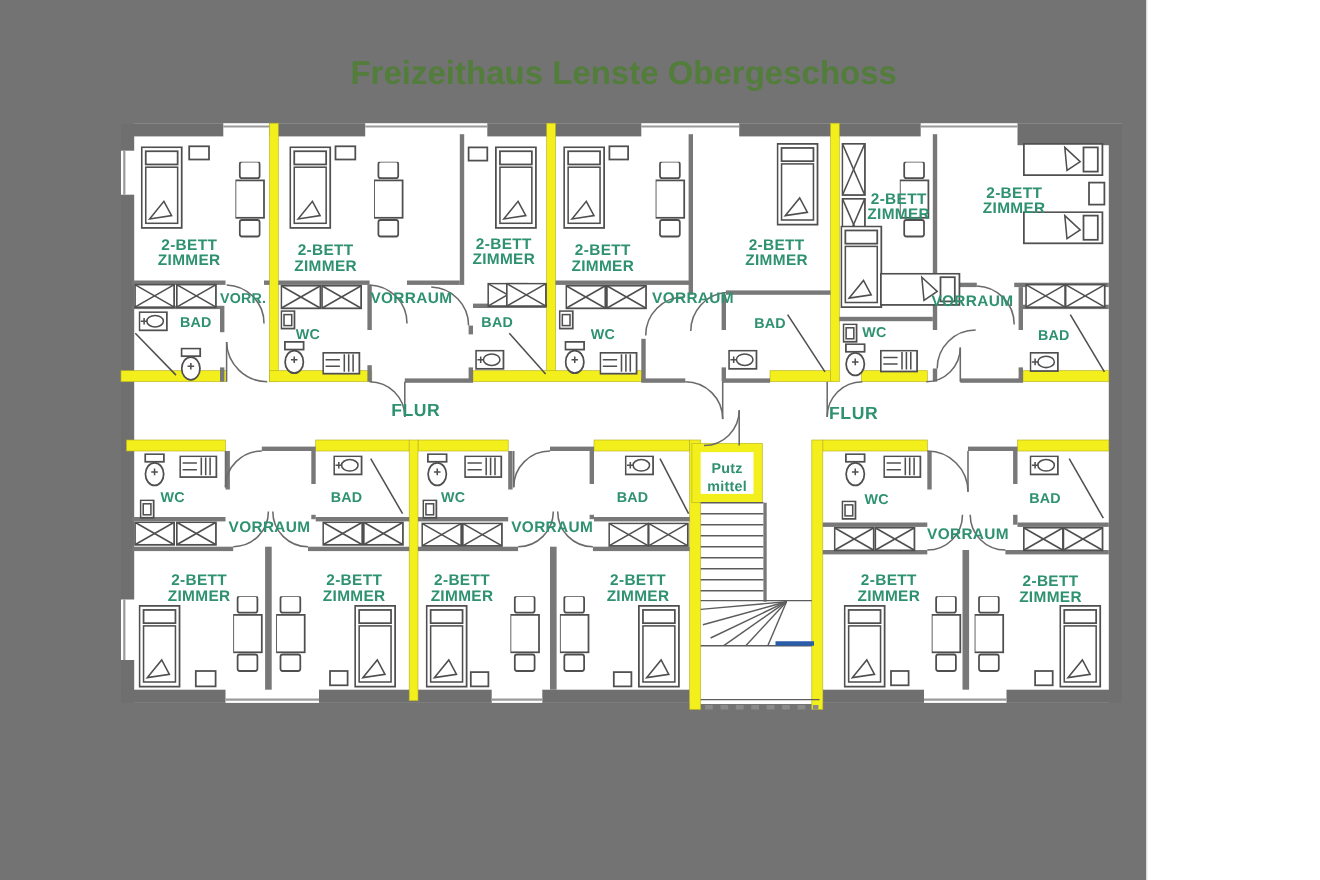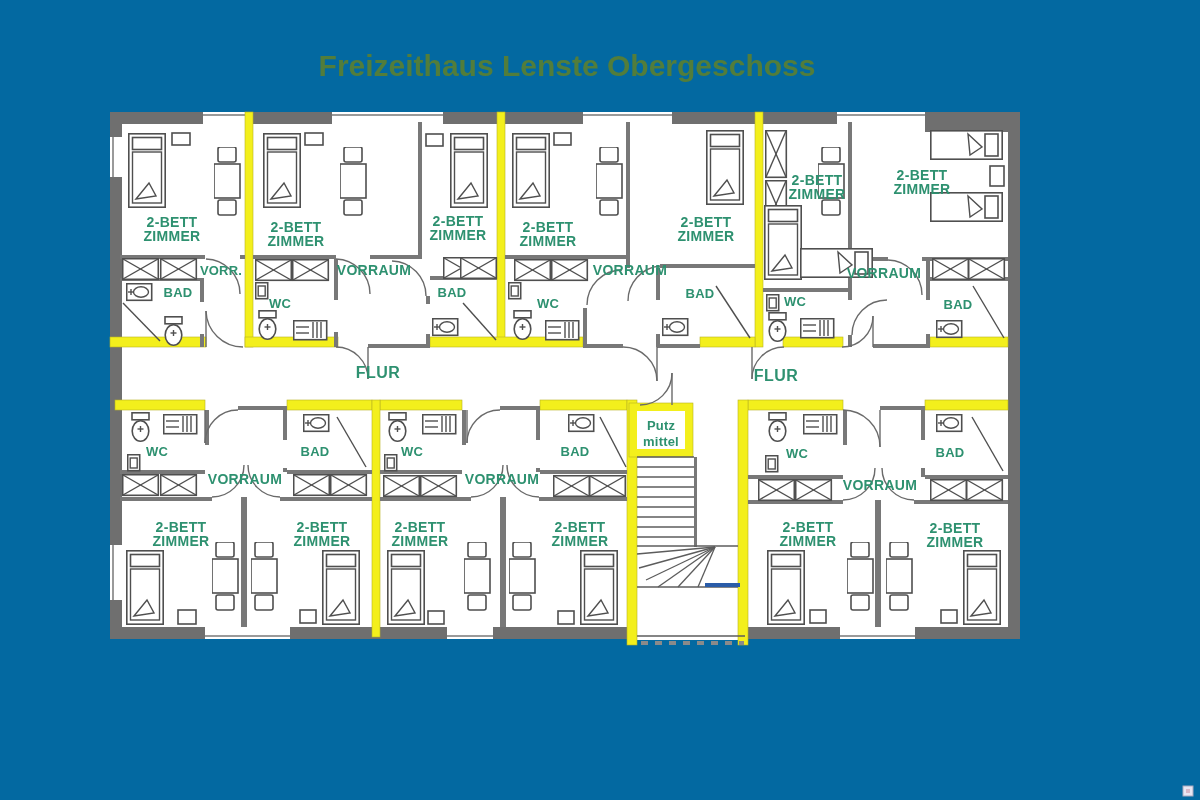--- a/index.html
+++ b/index.html
@@ -1,16 +1,16 @@
 <!DOCTYPE html>
 <html><head>
 <meta charset="utf-8">
 <style>
   html,body{margin:0;padding:0;background:#fff;}
-  .page{position:relative;width:1200px;height:800px;background:#0369a1;outline:1px solid #d8d8d8;
+  .page{position:relative;width:1042px;height:800px;background:#737373;outline:1px solid #d8d8d8;
         font-family:"Liberation Sans",sans-serif;overflow:hidden;}
   svg{position:absolute;left:0;top:0;}
   .title-text{font:bold 30px "Liberation Sans",sans-serif;fill:#527d3b;}
   .rl{font:bold 14px "Liberation Sans",sans-serif;fill:#2e9170;text-anchor:middle;letter-spacing:.3px;}
   .rls{font:bold 13px "Liberation Sans",sans-serif;fill:#2e9170;text-anchor:middle;letter-spacing:.2px;}
   .rlf{font:bold 16px "Liberation Sans",sans-serif;fill:#2e9170;text-anchor:middle;letter-spacing:.5px;}
   .wg{fill:#6f6f6f;}
   .wy{fill:#f3ef1c;stroke:#b9b324;stroke-width:.6;}
   .wt{fill:#787878;}
   .fx{fill:#ffffff;stroke:#4f4f4f;stroke-width:1.6;}

